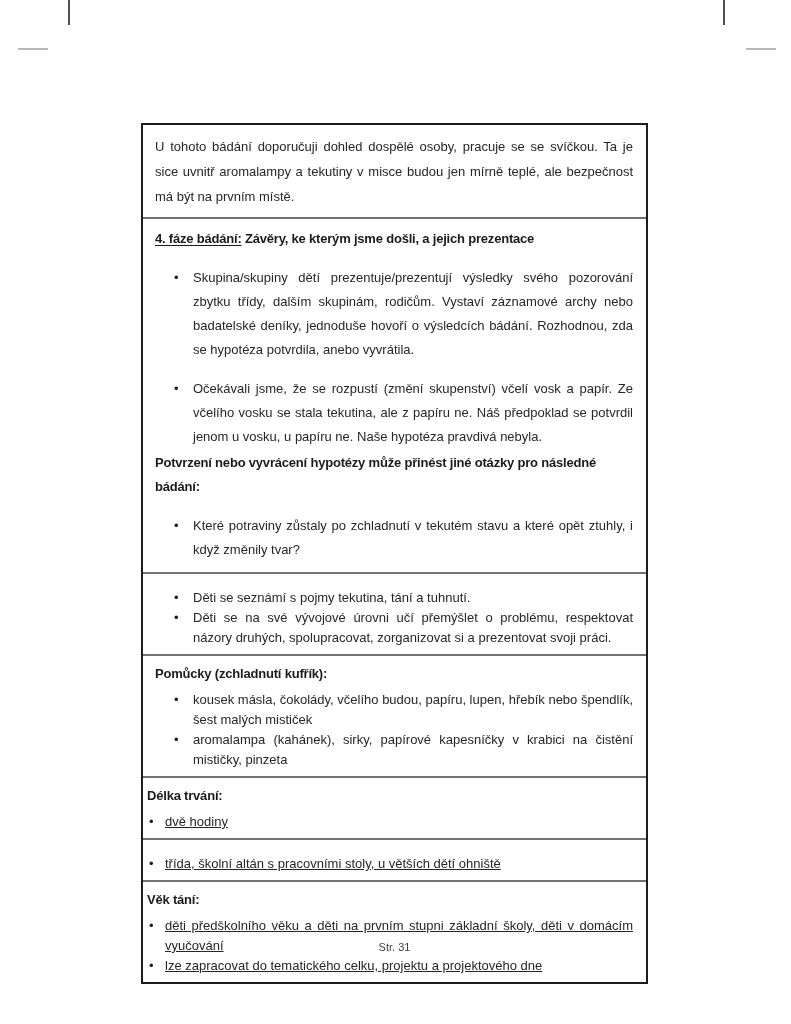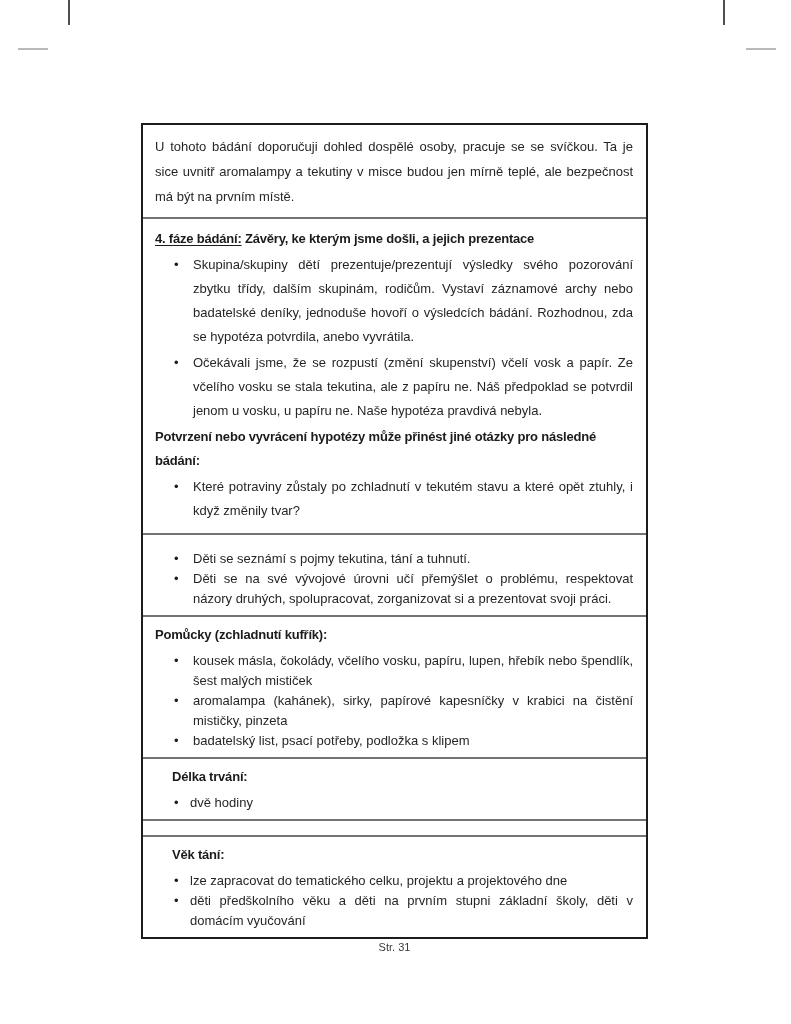--- a/index.html
+++ b/index.html
@@ -45,25 +45,25 @@
   .heading { font-weight: 700; color: #1b1b1b; letter-spacing: -0.2px; }
   .u { text-decoration: underline; text-underline-offset: 2px; }
 
   ul.bullets { list-style: none; margin-top: 6px; text-align: justify; }
   ul.bullets li { position: relative; padding-left: 38px; }
   ul.bullets li::before {
     content: "\2022";
     position: absolute; left: 19px; top: 0;
     color: #1b1b1b;
   }
-  .sec-phase ul.bullets { margin-top: 2px; margin-bottom: 2px; }
+  .sec-phase ul.bullets { margin-top: 15px; margin-bottom: 2px; }
 
   
-  .sec-inset { padding-left: 29px; }
-  .sec-inset ul.bullets li { padding-left: 18px; }
+  .sec-inset { padding-left: 4px; }
+  .sec-inset ul.bullets li { padding-left: 18px; text-decoration: underline; }
   .sec-inset ul.bullets li::before { left: 2px; }
 
   .page-footer {
     position: absolute;
     left: 141px; top: 941px; width: 507px;
     text-align: center;
     font-size: 11px;
     color: #3d3d3d;
   }
 </style>
@@ -98,39 +98,41 @@
   <div class="sec">
     <ul class="bullets">
       <li>Děti se seznámí s pojmy tekutina, tání a tuhnutí.</li>
       <li>Děti se na své vývojové úrovni učí přemýšlet o problému, respektovat názory druhých, spolupracovat, zorganizovat si a prezentovat svoji práci.</li>
     </ul>
   </div>
 
   <div class="sec">
     <p class="heading">Pomůcky (zchladnutí kufřík):</p>
     <ul class="bullets">
-      <li>kousek másla, čokolády, včelího vosku, papíru, lupen, hřebík nebo špendlík, šest malých mističek</li>
+      <li>kousek másla, čokolády, včelího budou, papíru, lupen, hřebík nebo špendlík, šest malých mističek</li>
       <li>aromalampa (kahánek), sirky, papírové kapesníčky v krabici na čistění mističky, pinzeta</li>
-      <li>badatelský list, psací potřeby, podložka s klipem</li>
     </ul>
   </div>
 
   <div class="sec sec-inset">
     <p class="heading">Délka trvání:</p>
     <ul class="bullets">
       <li>dvě hodiny</li>
     </ul>
   </div>
 
   <div class="sec sec-inset">
+    <ul class="bullets">
+      <li>třída, školní altán s pracovními stoly, u větších dětí ohniště</li>
+    </ul>
   </div>
 
   <div class="sec sec-inset">
     <p class="heading">Věk tání:</p>
     <ul class="bullets">
+      <li>děti předškolního věku a děti na prvním stupni základní školy, děti v domácím vyučování</li>
       <li>lze zapracovat do tematického celku, projektu a projektového dne</li>
-      <li>děti předškolního věku a děti na prvním stupni základní školy, děti v domácím vyučování</li>
     </ul>
   </div>
 
 </div>
 
 <div class="page-footer">Str. 31</div>
 
 </body></html>

